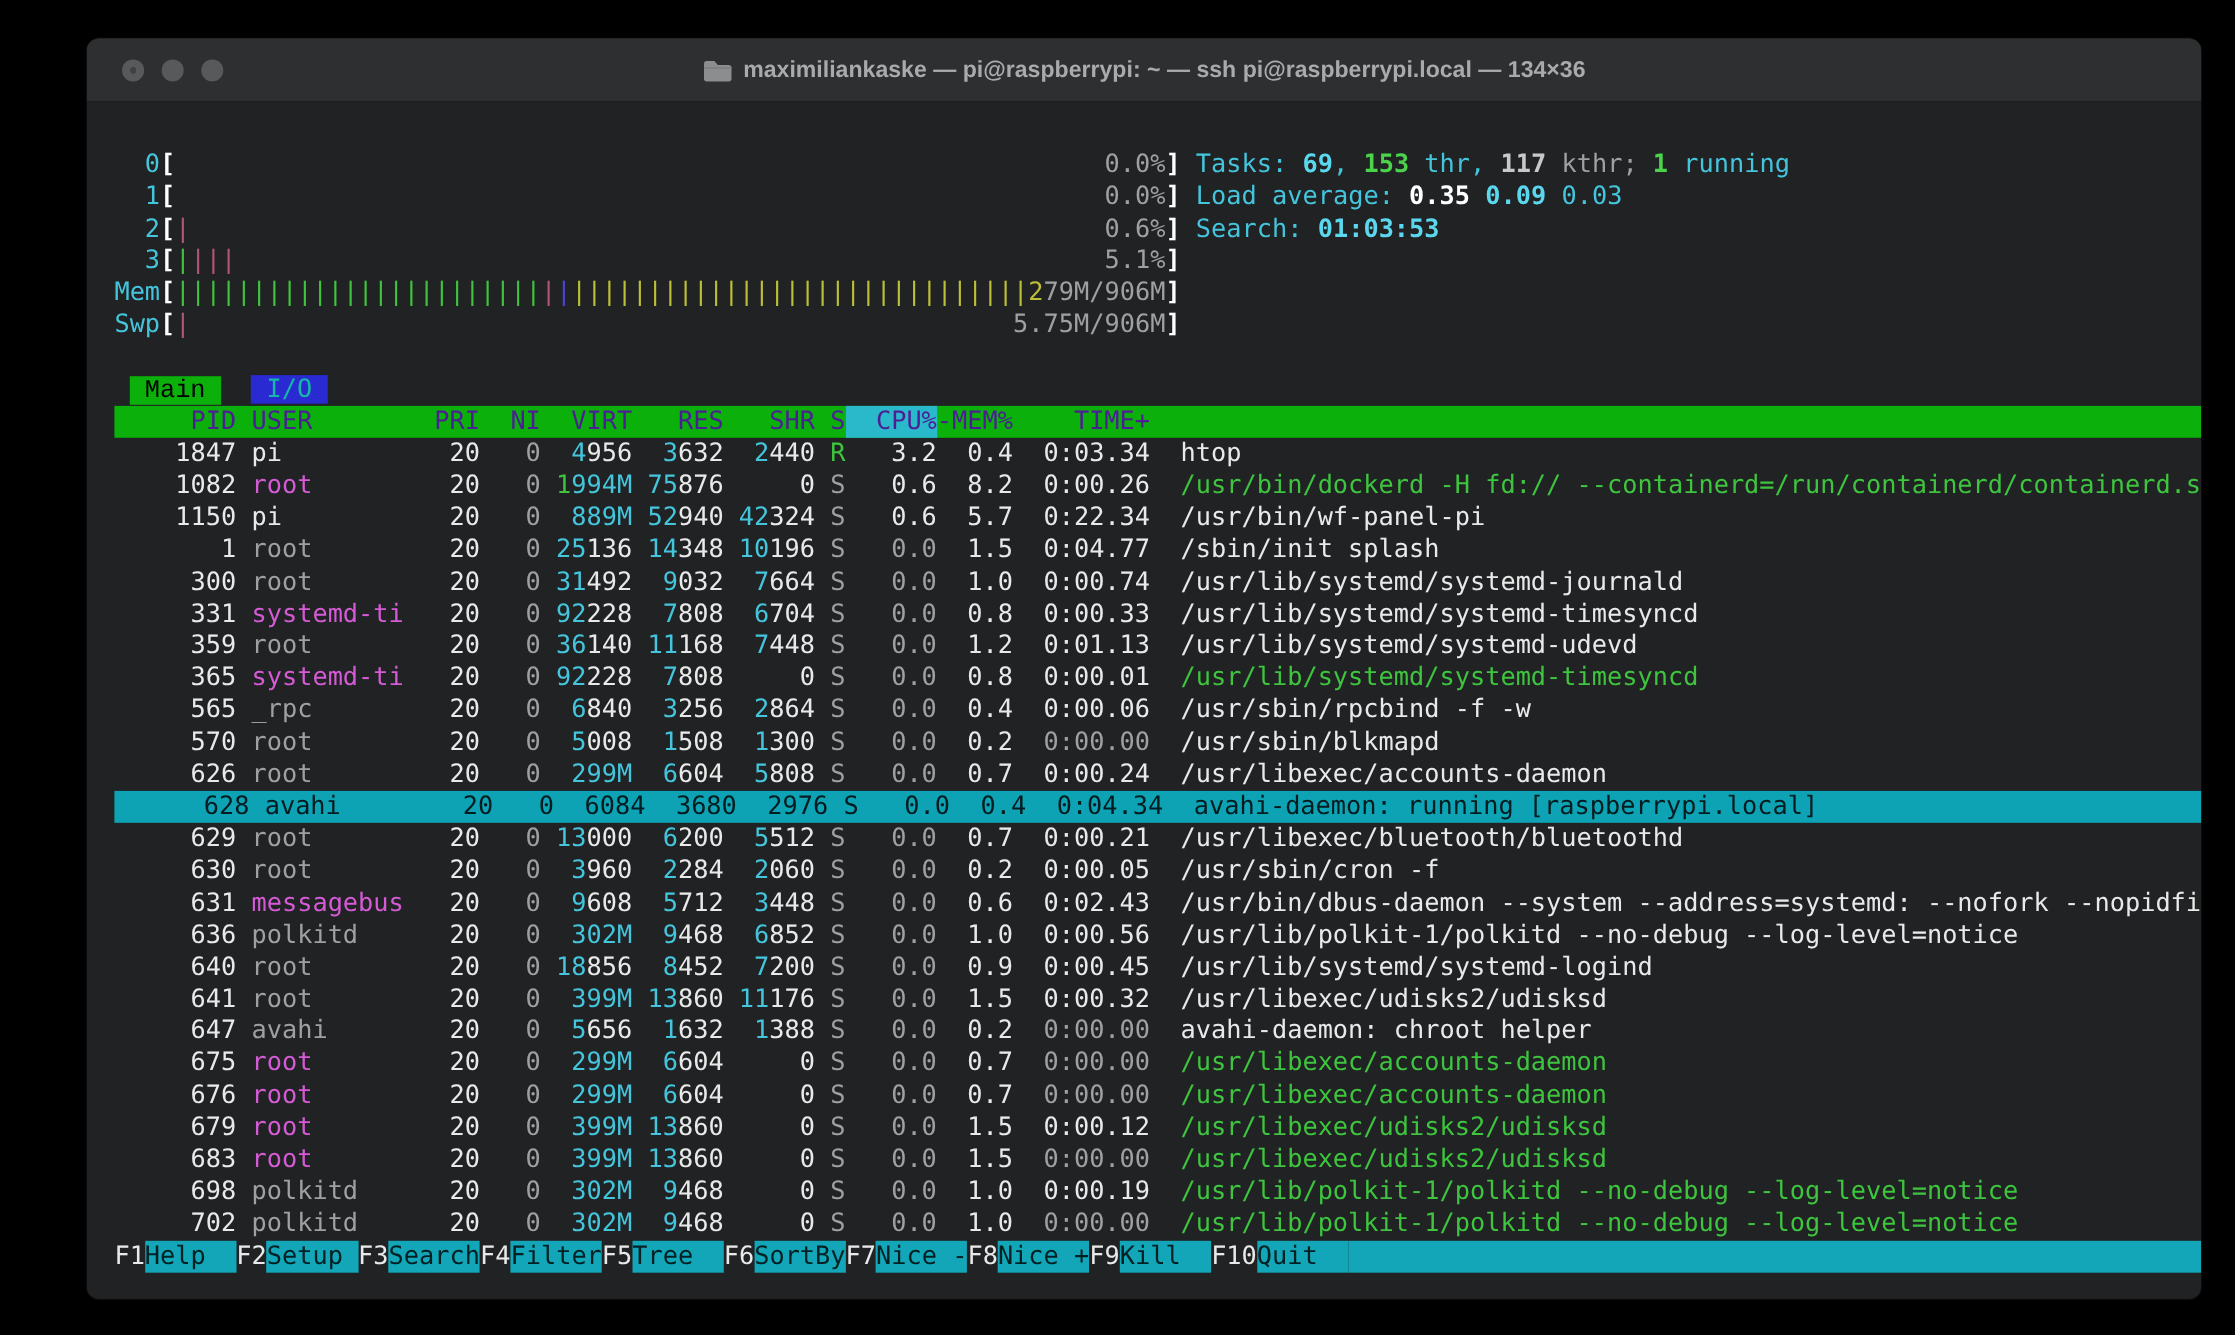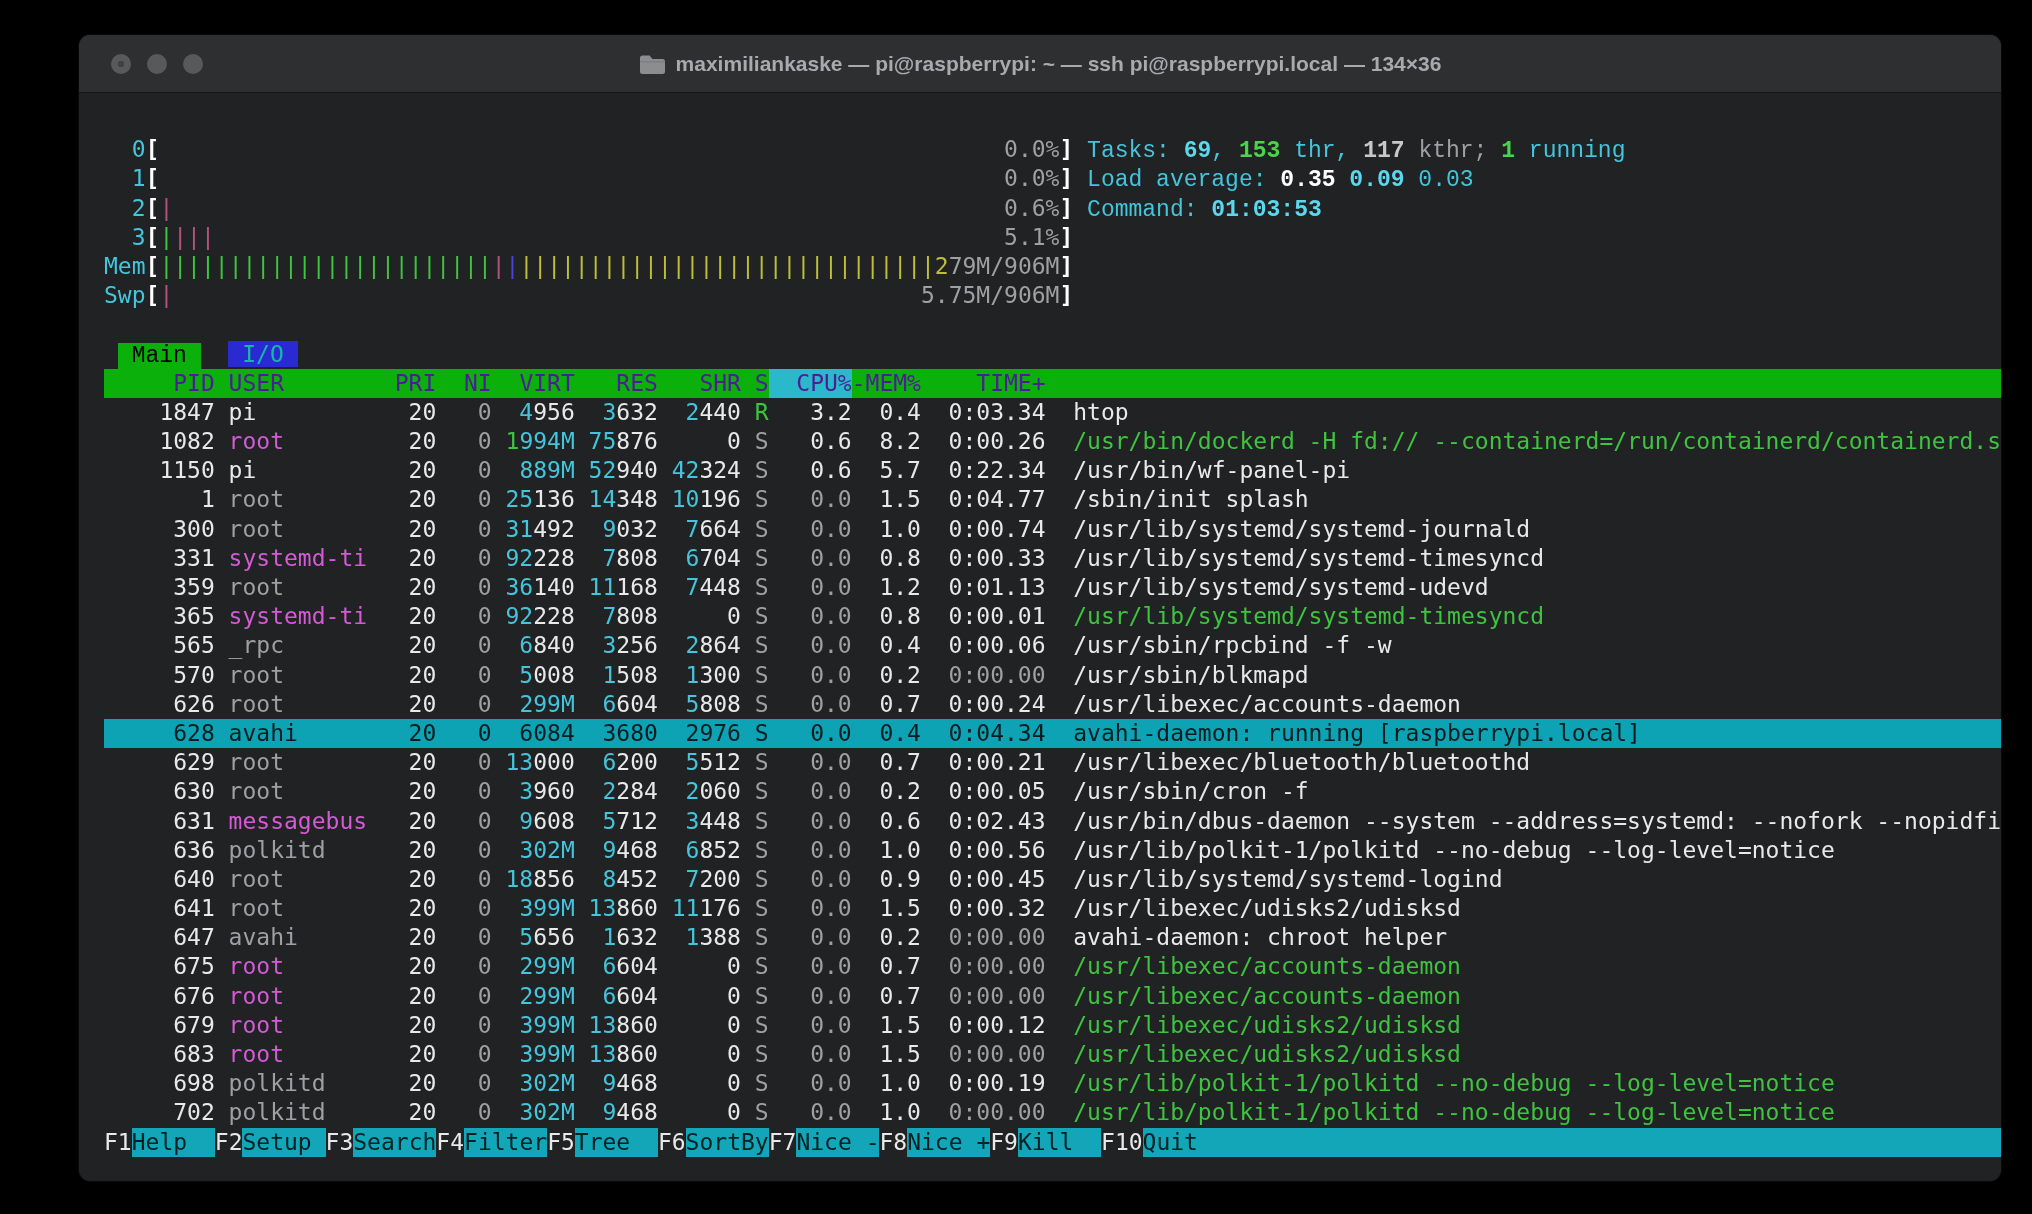--- a/index.html
+++ b/index.html
@@ -29,32 +29,32 @@
   .c-gray{color:var(--gray)} .c-grayb{color:var(--gray-b);font-weight:bold}
   .c-cyan{color:var(--cyan)} .c-cyanb{color:var(--cyan-b);font-weight:bold}
   .c-green{color:var(--green)} .c-greenb{color:var(--green-b);font-weight:bold}
   .c-mag{color:var(--magenta)} .c-rose{color:var(--rose)} .c-yellow{color:var(--yellow)}
   .c-blue{color:var(--bluebar)}
   
   .meter{display:inline-flex;width:70ch;vertical-align:top;}
   .mlab{display:inline-block;width:3ch;text-align:right;color:var(--cyan);}
   .mbrak{color:var(--white-b);font-weight:bold;}
   .mbars{flex:1;overflow:hidden;white-space:pre;}
-  .msum{padding-left:1ch;font-family:Liberation Mono, monospace;}
+  .msum{padding-left:1ch;}
   
   .tab{padding:0 1ch;color:#000;}
   .tab-active{background:var(--hdr-green);font-family:Liberation Mono, monospace;}
   .tab-io{background:var(--tab-blue);margin-left:2ch;color:#14b8a6;}
   
   .prow{display:grid;grid-template-columns:8ch 1ch 10ch 5ch 4ch 6ch 6ch 6ch 2ch 6ch 5ch 9ch 2ch 1fr;
     width:137ch;white-space:pre;height:29.2px;line-height:29.2px;}
   .hdr{background:var(--hdr-green);color:#4c1d95;}
   .hdr .sortcol{background:var(--sort-cyan);padding-left:25px;}
   .ar{text-align:right;} .al{text-align:left;}
-  .sel{background:var(--sel-cyan);}
+  .sel{background:var(--sel-cyan);padding-left:12px;}
   .sel span, .sel div{color:#031c1f !important;font-weight:normal !important;}
   
   .fbar{display:flex;width:137ch;height:29.2px;line-height:29.2px;white-space:pre;}
   .fk-key{color:var(--fg);}
   .fk-label{display:inline-block;width:6ch;background:var(--fbar-cyan);color:#032023;overflow:hidden;}
   .fk-fill{flex:1;background:var(--fbar-cyan);}
 </style>
 </head>
 <body>
 
@@ -70,21 +70,21 @@
         <path fill="#8b8d8f" d="M1 5 q0-2.5 2.5-2.5 h7 l3 3.5 h10 q2.5 0 2.5 2.5 v10 q0 2.5-2.5 2.5 h-20 q-2.5 0-2.5-2.5 z"></path>
         <rect fill="#7d7f81" x="1" y="8" width="25" height="1.5"></rect>
       </svg>
       <span>maximiliankaske — pi@raspberrypi: ~ — ssh pi@raspberrypi.local — 134×36</span>
     </div>
   </div>
   <div class="term" id="term">
       <div class="trow"> </div>
       <div class="trow"><span class="meter"><span class="mlab">0</span><span class="mbrak">[</span><span class="mbars"></span><span class="c-gray">0.0%</span><span class="mbrak">]</span></span><span class="msum"><span class="c-cyan">Tasks: </span><span class="c-cyanb">69</span><span class="c-cyan">, </span><span class="c-greenb">153</span><span class="c-cyan"> thr, </span><span class="c-grayb">117</span><span class="c-gray"> kthr; </span><span class="c-greenb">1</span><span class="c-cyan"> running</span></span></div>
       <div class="trow"><span class="meter"><span class="mlab">1</span><span class="mbrak">[</span><span class="mbars"></span><span class="c-gray">0.0%</span><span class="mbrak">]</span></span><span class="msum"><span class="c-cyan">Load average: </span><span class="c-whiteb">0.35 </span><span class="c-cyanb">0.09 </span><span class="c-cyan">0.03</span></span></div>
-      <div class="trow"><span class="meter"><span class="mlab">2</span><span class="mbrak">[</span><span class="mbars"><span class="c-rose">|</span></span><span class="c-gray">0.6%</span><span class="mbrak">]</span></span><span class="msum"><span class="c-cyan">Command: </span><span class="c-cyanb">01:03:53</span></span></div>
+      <div class="trow"><span class="meter"><span class="mlab">2</span><span class="mbrak">[</span><span class="mbars"><span class="c-rose">|</span></span><span class="c-gray">0.6%</span><span class="mbrak">]</span></span><span class="msum"><span class="c-cyan">Search: </span><span class="c-cyanb">01:03:53</span></span></div>
       <div class="trow"><span class="meter"><span class="mlab">3</span><span class="mbrak">[</span><span class="mbars"><span class="c-green">|</span><span class="c-rose">|||</span></span><span class="c-gray">5.1%</span><span class="mbrak">]</span></span></div>
       <div class="trow"><span class="meter"><span class="mlab">Mem</span><span class="mbrak">[</span><span class="mbars"><span class="c-green">||||||||||||||||||||||||</span><span class="c-rose">|</span><span class="c-blue">|</span><span class="c-yellow">||||||||||||||||||||||||||||||||||||||||||||||||||||||||||||||||||||||||||||||||</span></span><span class="c-yellow">2</span><span class="c-gray">79M/906M</span><span class="mbrak">]</span></span></div>
       <div class="trow"><span class="meter"><span class="mlab">Swp</span><span class="mbrak">[</span><span class="mbars"><span class="c-rose">|</span></span><span class="c-gray">5.75M/906M</span><span class="mbrak">]</span></span></div>
       <div class="trow"> </div>
       <div class="trow"> <span class="tab tab-active">Main</span><span class="tab tab-io">I/O</span></div>
       <div class="prow hdr"><div class="ar">PID</div><div class="al"></div><div class="al">USER</div><div class="ar">PRI</div><div class="ar">NI</div><div class="ar">VIRT</div><div class="ar">RES</div><div class="ar">SHR</div><div class="ar">S</div><div class="ar sortcol">CPU%</div><div class="ar">-MEM%</div><div class="ar">TIME+</div><div class="al"></div></div>
       <div class="prow"><div class="ar"><span class="c-white">1847</span></div><div class="al"></div><div class="al"><span class="c-white">pi</span></div><div class="ar"><span class="c-white">20</span></div><div class="ar"><span class="c-gray">0</span></div><div class="ar"><span class="c-cyan">4</span><span class="c-white">956</span></div><div class="ar"><span class="c-cyan">3</span><span class="c-white">632</span></div><div class="ar"><span class="c-cyan">2</span><span class="c-white">440</span></div><div class="ar"><span class="c-green">R</span></div><div class="ar"><span class="c-white">3.2</span></div><div class="ar"><span class="c-white">0.4</span></div><div class="ar"><span class="c-white">0:03.34</span></div><div class="al"></div><div class="al"><span class="c-white">htop</span></div></div>
       <div class="prow"><div class="ar"><span class="c-white">1082</span></div><div class="al"></div><div class="al"><span class="c-mag">root</span></div><div class="ar"><span class="c-white">20</span></div><div class="ar"><span class="c-gray">0</span></div><div class="ar"><span class="c-green">1</span><span class="c-cyan">994M</span></div><div class="ar"><span class="c-cyan">75</span><span class="c-white">876</span></div><div class="ar"><span class="c-white">0</span></div><div class="ar"><span class="c-gray">S</span></div><div class="ar"><span class="c-white">0.6</span></div><div class="ar"><span class="c-white">8.2</span></div><div class="ar"><span class="c-white">0:00.26</span></div><div class="al"></div><div class="al"><span class="c-green">/usr/bin/dockerd -H fd:// --containerd=/run/containerd/containerd.s</span></div></div>
       <div class="prow"><div class="ar"><span class="c-white">1150</span></div><div class="al"></div><div class="al"><span class="c-white">pi</span></div><div class="ar"><span class="c-white">20</span></div><div class="ar"><span class="c-gray">0</span></div><div class="ar"><span class="c-cyan">889M</span></div><div class="ar"><span class="c-cyan">52</span><span class="c-white">940</span></div><div class="ar"><span class="c-cyan">42</span><span class="c-white">324</span></div><div class="ar"><span class="c-gray">S</span></div><div class="ar"><span class="c-white">0.6</span></div><div class="ar"><span class="c-white">5.7</span></div><div class="ar"><span class="c-white">0:22.34</span></div><div class="al"></div><div class="al"><span class="c-white">/usr/bin/wf-panel-pi</span></div></div>
       <div class="prow"><div class="ar"><span class="c-white">1</span></div><div class="al"></div><div class="al"><span class="c-gray">root</span></div><div class="ar"><span class="c-white">20</span></div><div class="ar"><span class="c-gray">0</span></div><div class="ar"><span class="c-cyan">25</span><span class="c-white">136</span></div><div class="ar"><span class="c-cyan">14</span><span class="c-white">348</span></div><div class="ar"><span class="c-cyan">10</span><span class="c-white">196</span></div><div class="ar"><span class="c-gray">S</span></div><div class="ar"><span class="c-gray">0.0</span></div><div class="ar"><span class="c-white">1.5</span></div><div class="ar"><span class="c-white">0:04.77</span></div><div class="al"></div><div class="al"><span class="c-white">/sbin/init splash</span></div></div>

